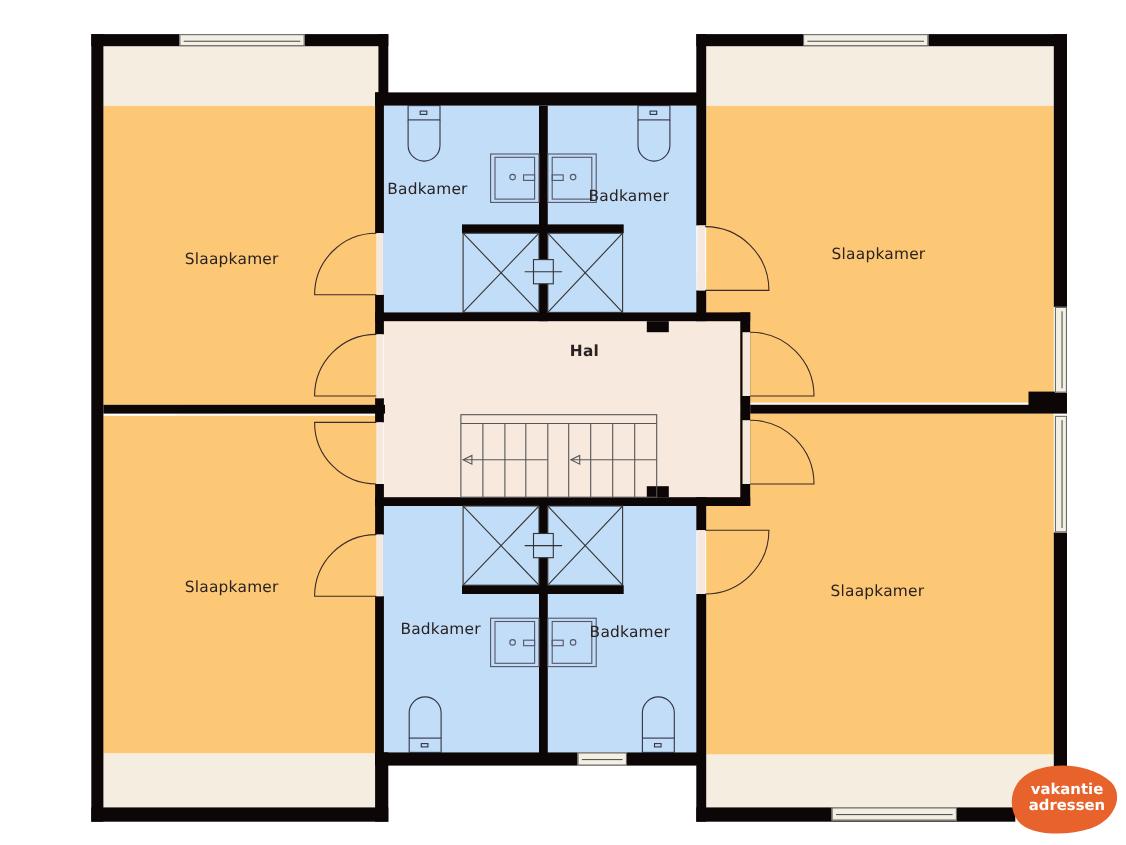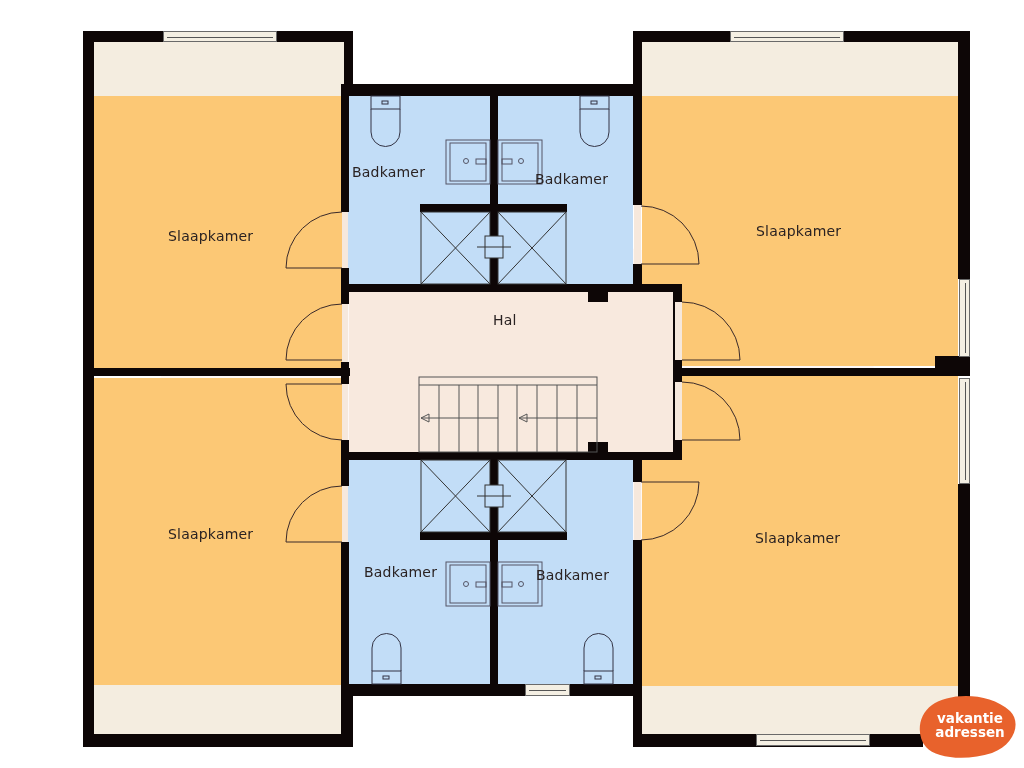--- a/index.html
+++ b/index.html
@@ -196,21 +196,21 @@
 </svg>
 
 <div class="label" style="left:168px;top:228px;">Slaapkamer</div>
 <div class="label" style="left:168px;top:526px;">Slaapkamer</div>
 <div class="label" style="left:756px;top:223px;">Slaapkamer</div>
 <div class="label" style="left:755px;top:530px;">Slaapkamer</div>
 <div class="label" style="left:352px;top:164px;">Badkamer</div>
 <div class="label" style="left:535px;top:171px;">Badkamer</div>
 <div class="label" style="left:364px;top:564px;">Badkamer</div>
 <div class="label" style="left:536px;top:567px;">Badkamer</div>
-<div class="label" style="left:493px;top:312px;">Hal</div>
+<div class="label" style="left:518px;top:312px;font-weight:bold;">Hal</div>
 
 <div class="logo">
   <svg width="100" height="66" viewBox="0 0 100 66">
     <path d="M14 12 C30 0 70 -2 92 18 C104 30 96 52 74 60 C50 68 18 66 8 54 C-2 42 0 22 14 12 Z" fill="#e8622c"></path>
   </svg>
   <div class="logo-text">
     <div>vakantie</div>
     <div>adressen</div>
   </div>
 </div>

